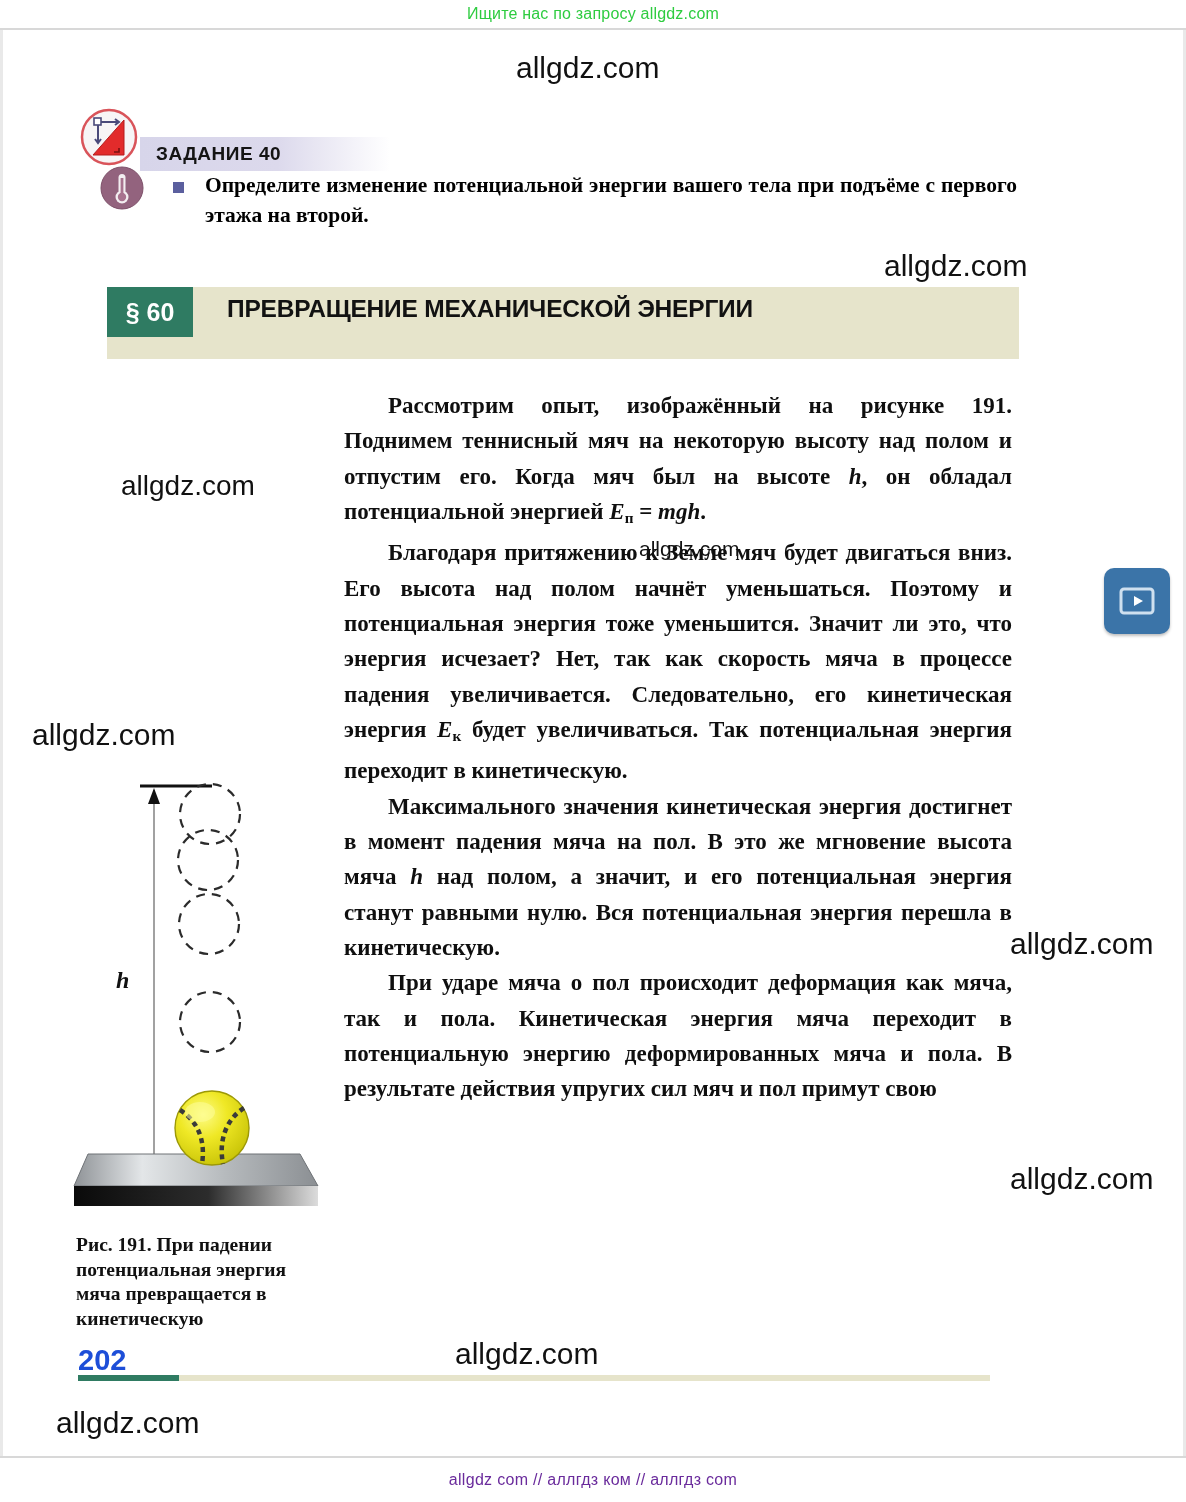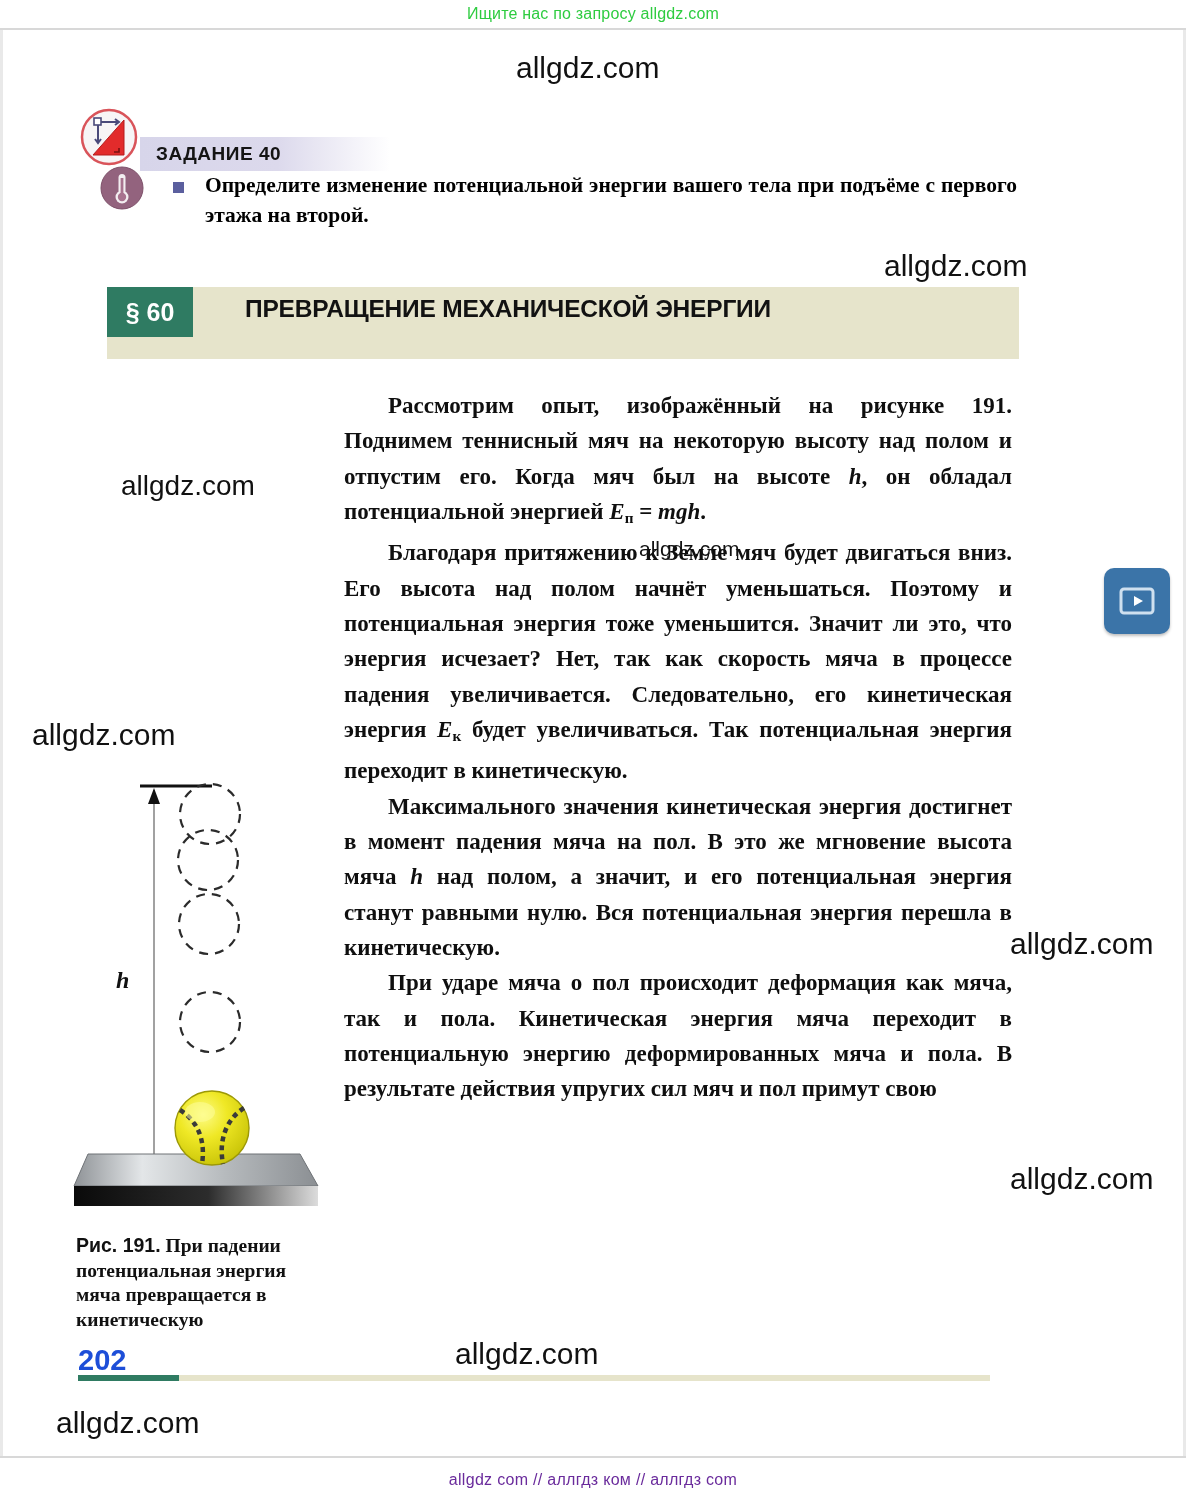--- a/index.html
+++ b/index.html
@@ -93,21 +93,21 @@
   #section-num{
     position:absolute;left:0;top:0;width:86px;height:50px;
     background:#2f7b62;
     display:flex;align-items:center;justify-content:center;
   }
   #section-num-label{
     font-family:"Liberation Sans", sans-serif;
     font-weight:bold;font-size:25px;color:#ffffff;
   }
   #section-title{
-    position:absolute;left:138px;top:7px;width:760px;
+    position:absolute;left:120px;top:7px;width:760px;
     font-family:"Liberation Sans", sans-serif;
     font-weight:bold;font-size:24.5px;line-height:30px;
     color:#121212;letter-spacing:-0.2px;
   }
 
   
   #body-col{
     position:absolute;left:344px;top:388px;width:668px;
   }
   #body-col p{
@@ -126,21 +126,21 @@
   
   #figure{
     position:absolute;left:72px;top:772px;width:258px;height:452px;
   }
   #figure-caption{
     position:absolute;left:76px;top:1233px;width:250px;
     font-family:"Liberation Serif", serif;
     font-size:19.5px;line-height:24.5px;color:#111111;
     font-weight:700;
   }
-  #figure-caption .lead{ font-family:Liberation Sans, sans-serif; font-weight:bold; }
+  #figure-caption .lead{ font-family:Liberation Serif, serif; font-weight:bold; }
 
   
   #video-btn{
     position:absolute;left:1104px;top:568px;width:66px;height:66px;
     background:#3b74a8;
     border-radius:10px;
     box-shadow:0 2px 3px rgba(0,0,0,.25);
     display:flex;align-items:center;justify-content:center;
   }
 

